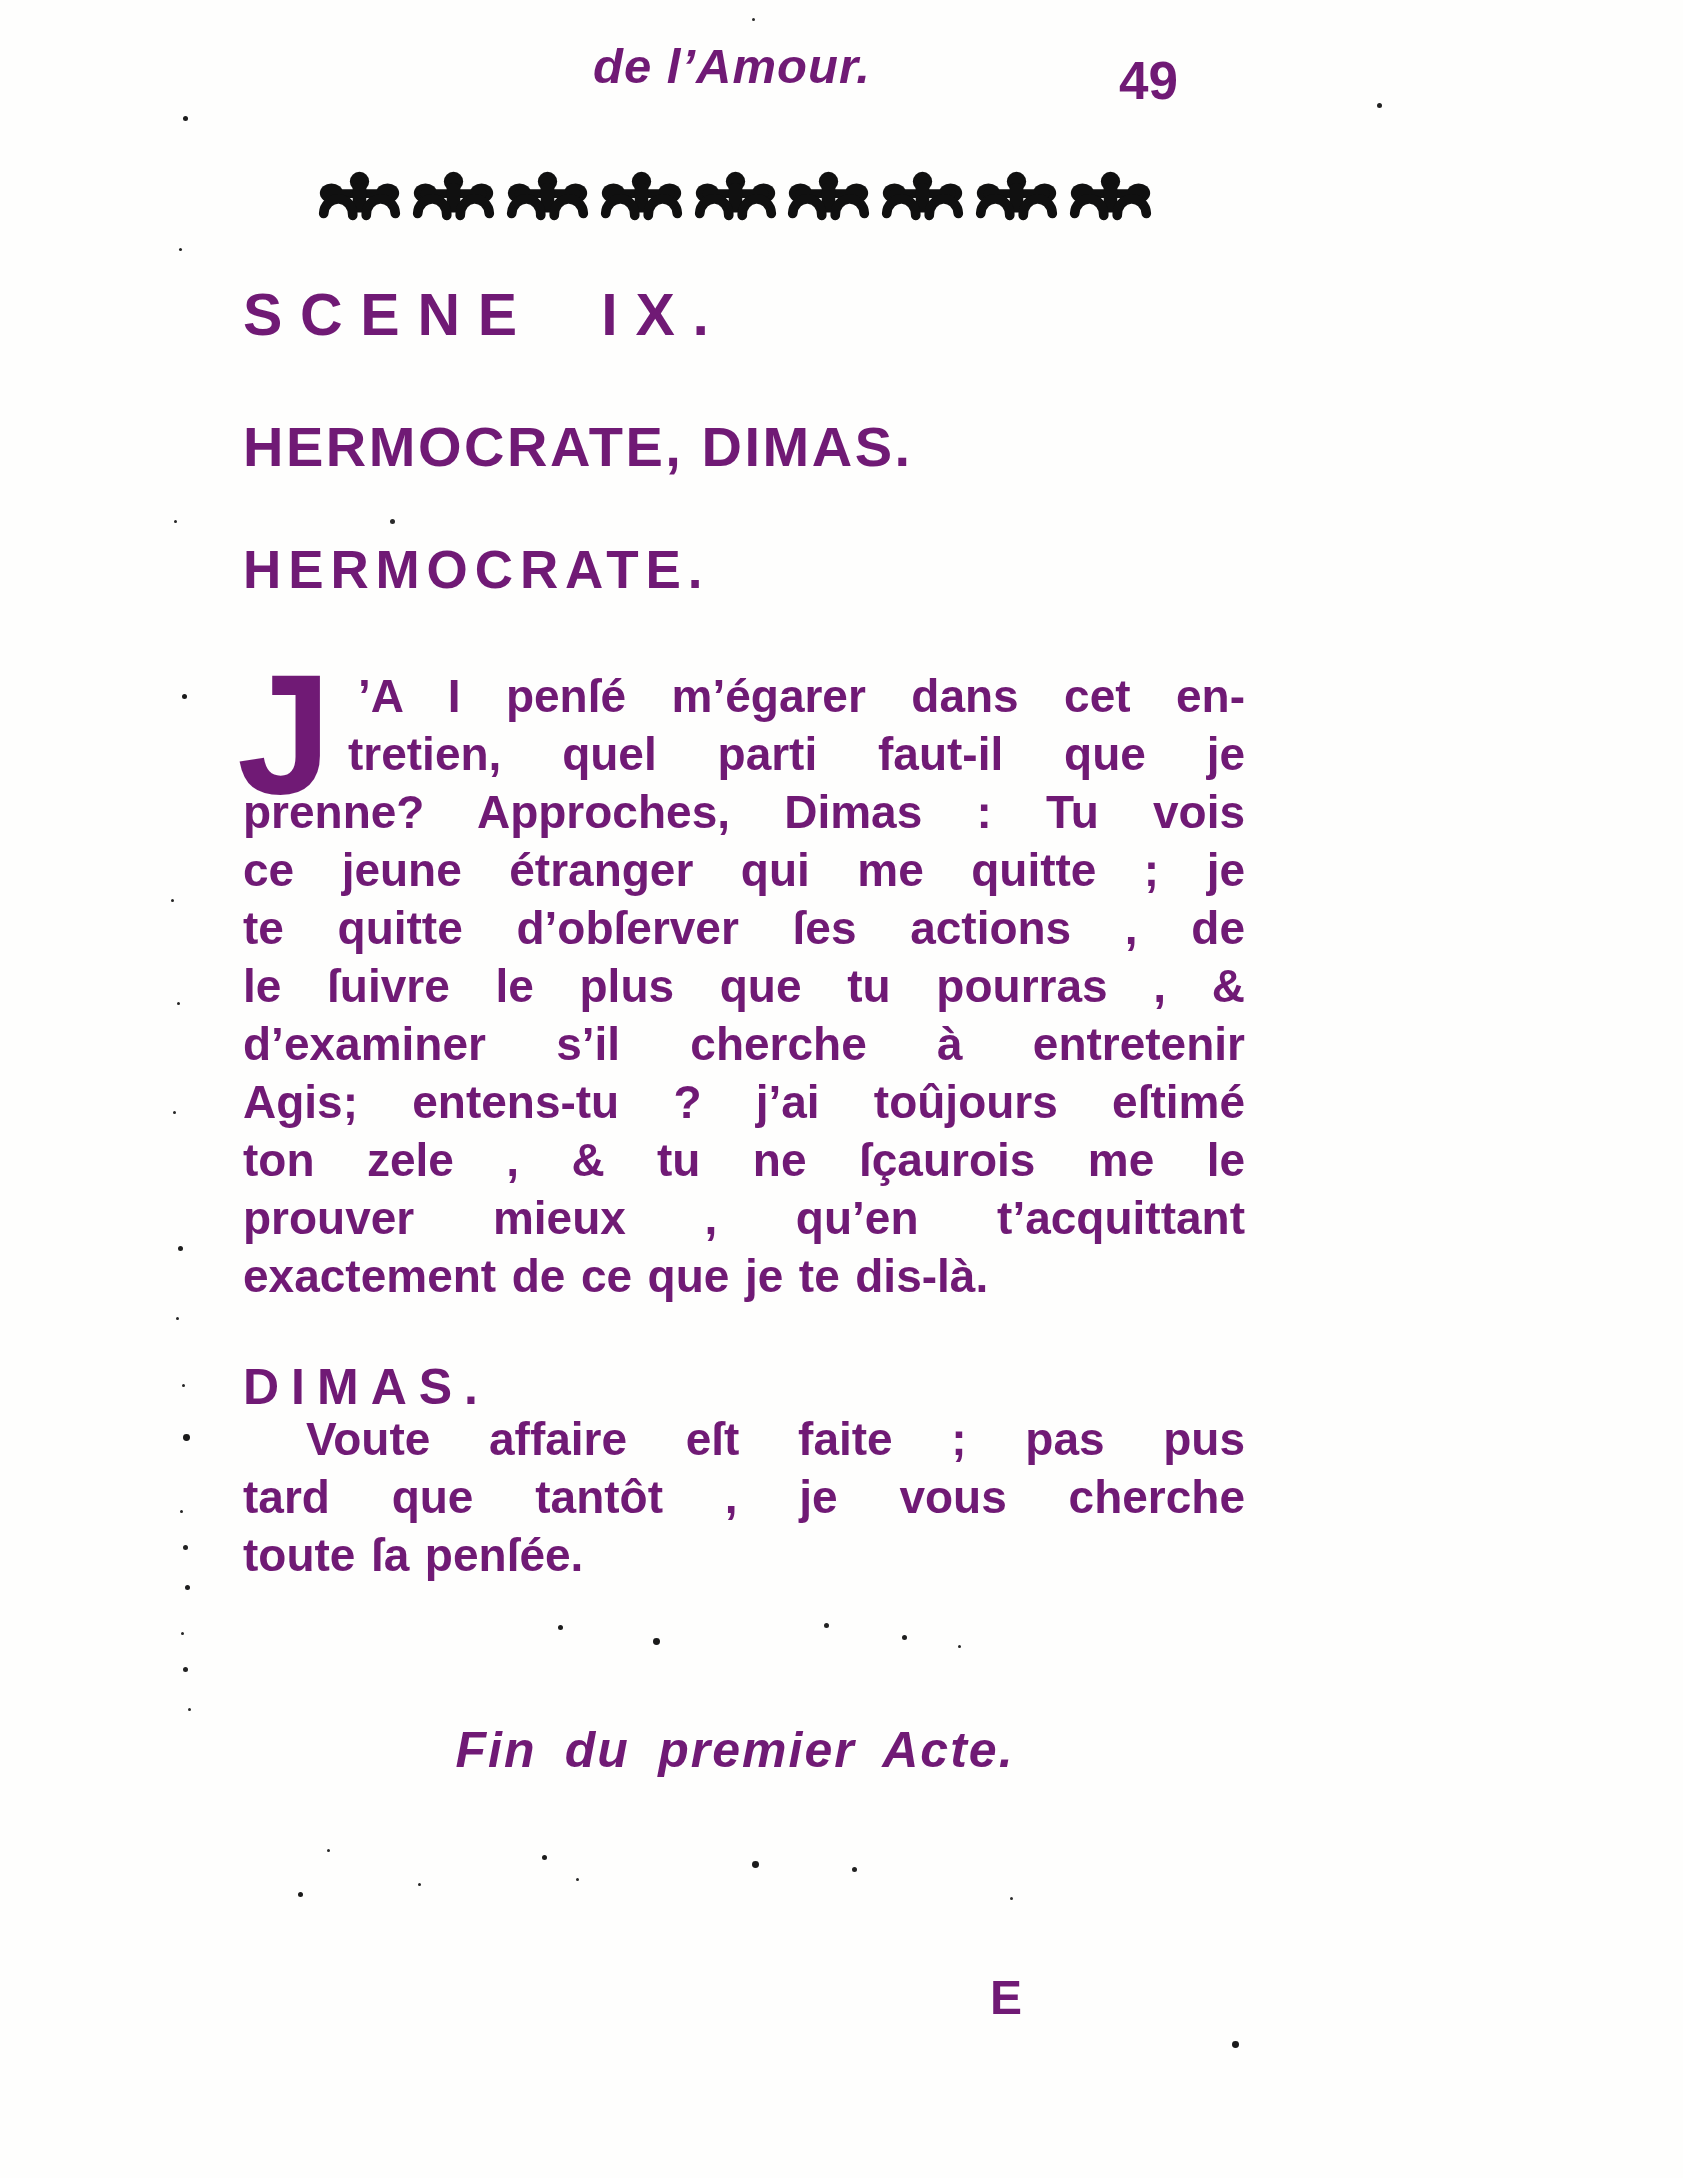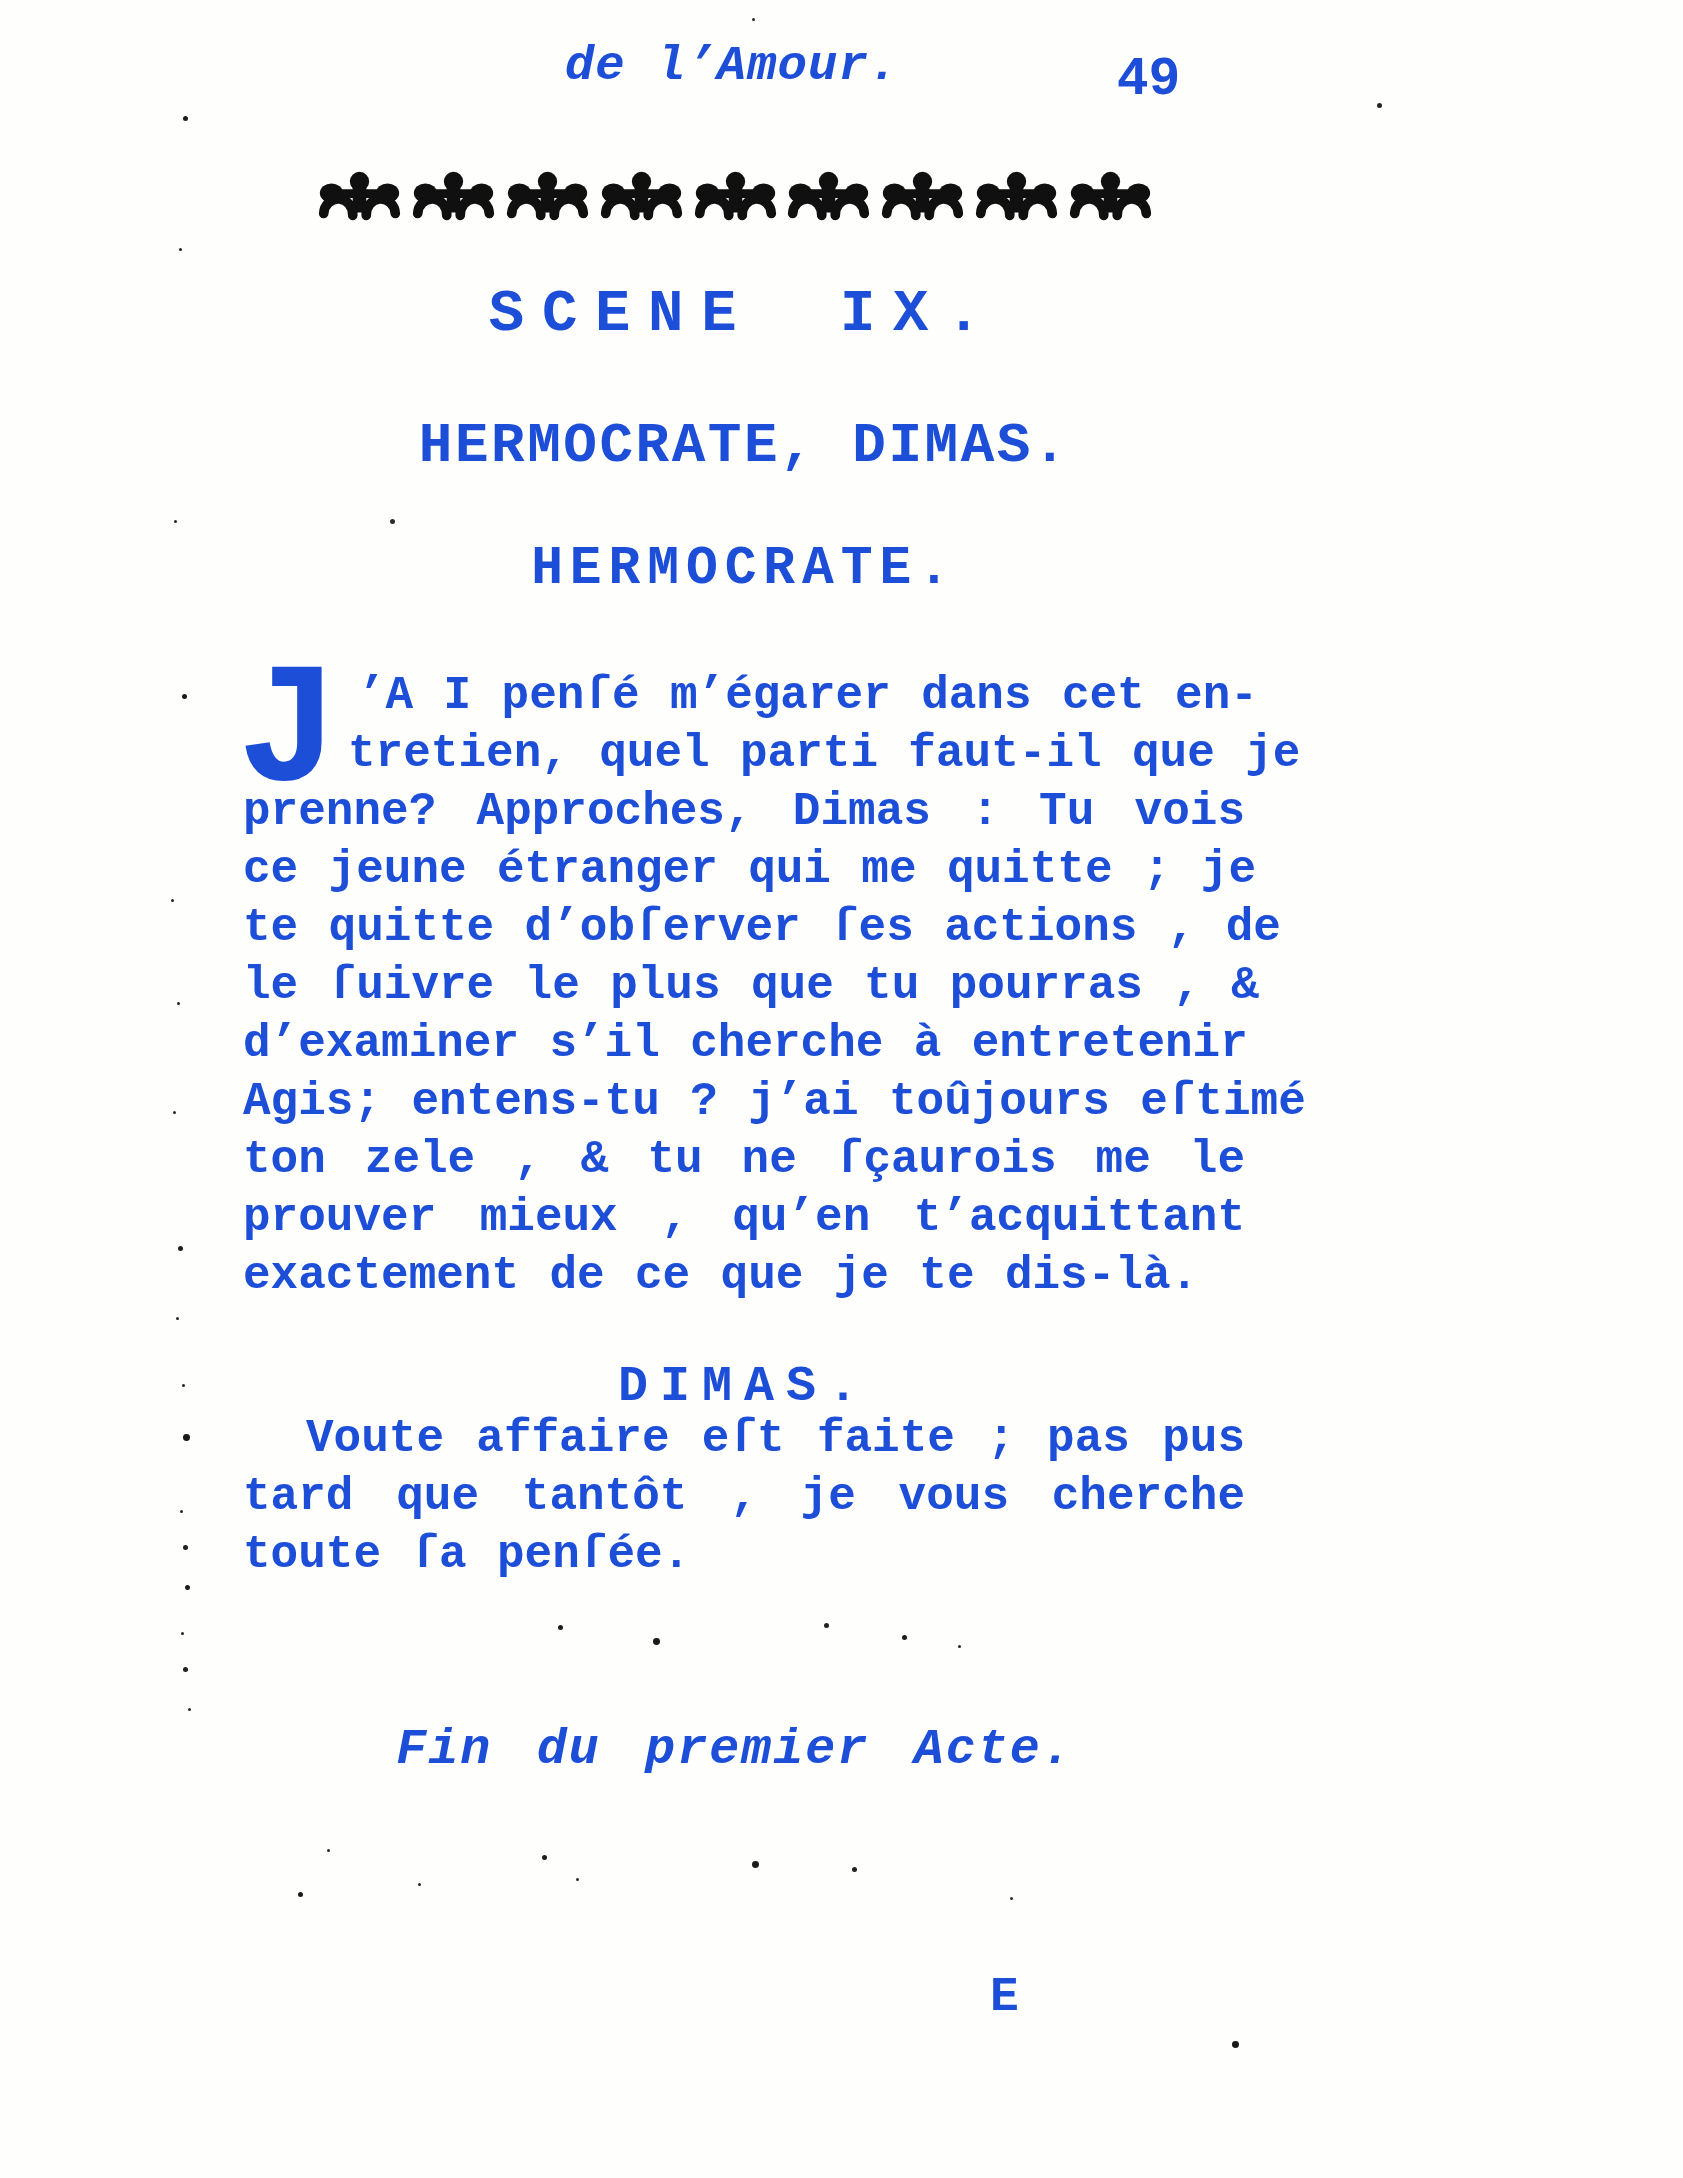--- a/index.html
+++ b/index.html
@@ -8,22 +8,22 @@
     width: 1683px;
     height: 2178px;
     overflow: hidden;
     background: #ffffff;
   }
   .page {
     position: relative;
     width: 1683px;
     height: 2178px;
     background: #fefefd;
-    color: #1d4ed8;
-    font-family: Liberation Mono, monospace;
+    color: #701a75;
+    font-family: Liberation Sans, sans-serif;
   }
 
   
   .running-title {
     position: absolute;
     top: 38px; left: 554px; width: 356px;
     font-size: 49px; font-weight: bold; font-style: italic;
     text-align: center;
     letter-spacing: 1px;
   }
@@ -41,21 +41,21 @@
     display: flex;
     justify-content: space-between;
     align-items: center;
   }
   .ornament-row svg { display: block; }
 
   
   .centered {
     position: absolute;
     left: 243px; width: 1002px;
-    text-align: center;
+    text-align: left;
     font-weight: bold;
     white-space: nowrap;
   }
   .scene-title   { top: 281px; font-size: 59px; letter-spacing: 0.30em; word-spacing: 0.55em; }
   .characters    { top: 414px; font-size: 56px; letter-spacing: 0.045em; }
   .speaker-1     { top: 539px; font-size: 53px; letter-spacing: 0.13em; }
   .speaker-2     { top: 1333px; font-size: 50px; letter-spacing: 0.24em; margin-top: 25px; }
 
   
   .speech {

